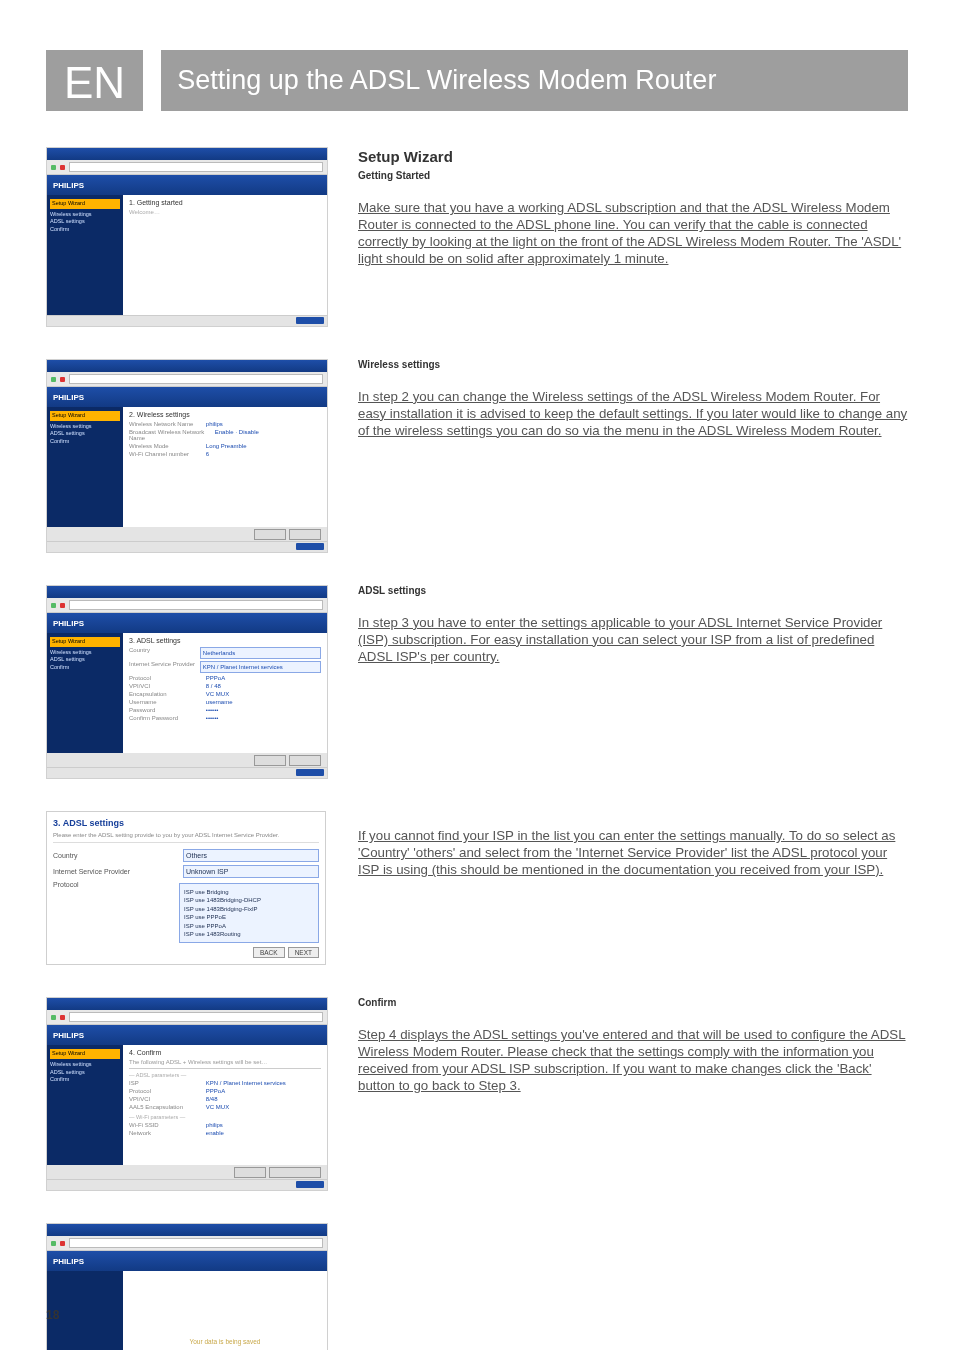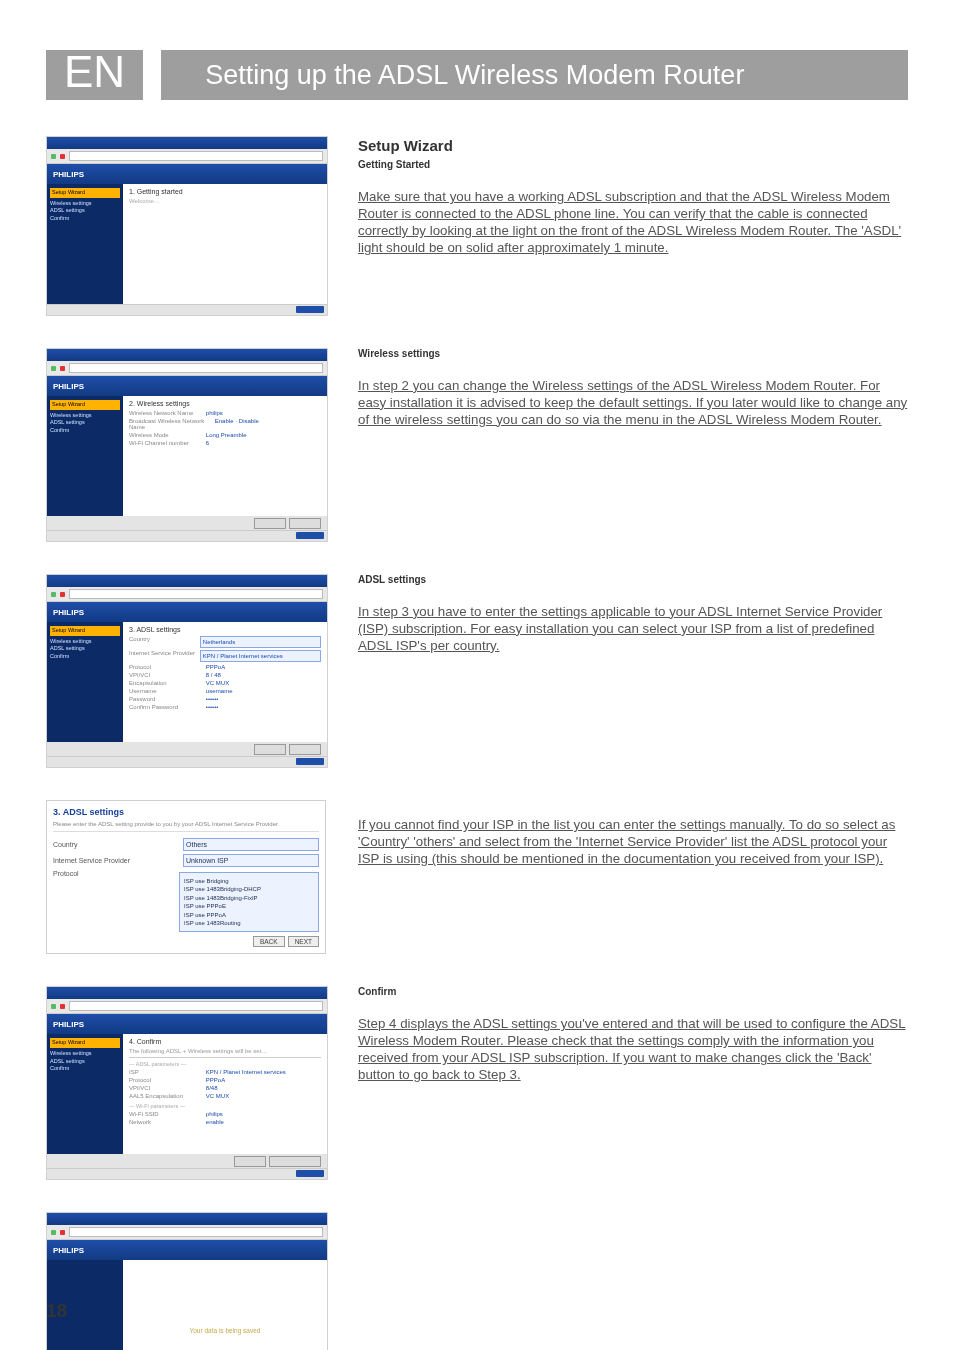--- a/index.html
+++ b/index.html
@@ -24,34 +24,34 @@
     display: flex;
     align-items: stretch;
     gap: 18px;
     margin-bottom: 36px;
   }
   .lang-chip {
     background: #9e9e9e;
     color: #ffffff;
     font-size: 44px;
     font-weight: 400;
-    padding: 0 18px 6px 18px;
+    padding: 11px 18px 6px 18px;
     line-height: 1;
     display: flex;
     align-items: center;
   }
   .title-bar {
     flex: 1;
     background: #9e9e9e;
     color: #ffffff;
     font-size: 27px;
     font-weight: 300;
     display: flex;
     align-items: center;
-    padding-left: 44px;
+    padding-left: 16px;
   }
   
   .row {
     display: flex;
     align-items: flex-start;
     gap: 32px;
     margin-bottom: 32px;
   }
   .shot-col {
     width: 280px;
@@ -157,21 +157,21 @@
   
   .shot.save .body{height:140px;}
   .shot.save .main{display:flex;align-items:center;justify-content:center;}
   .shot.save .main span{color:#c9a94b;font-size:6.5px;}
 
   
   .page-num {
     position: absolute;
     left: 46px;
     bottom: 28px;
-    font-size: 19px;
+    font-size: 12px;
     font-weight: 700;
     color: #333;
   }
 </style>
 </head>
 <body>
 
 <div class="page">
 
   <div class="top-bar">

